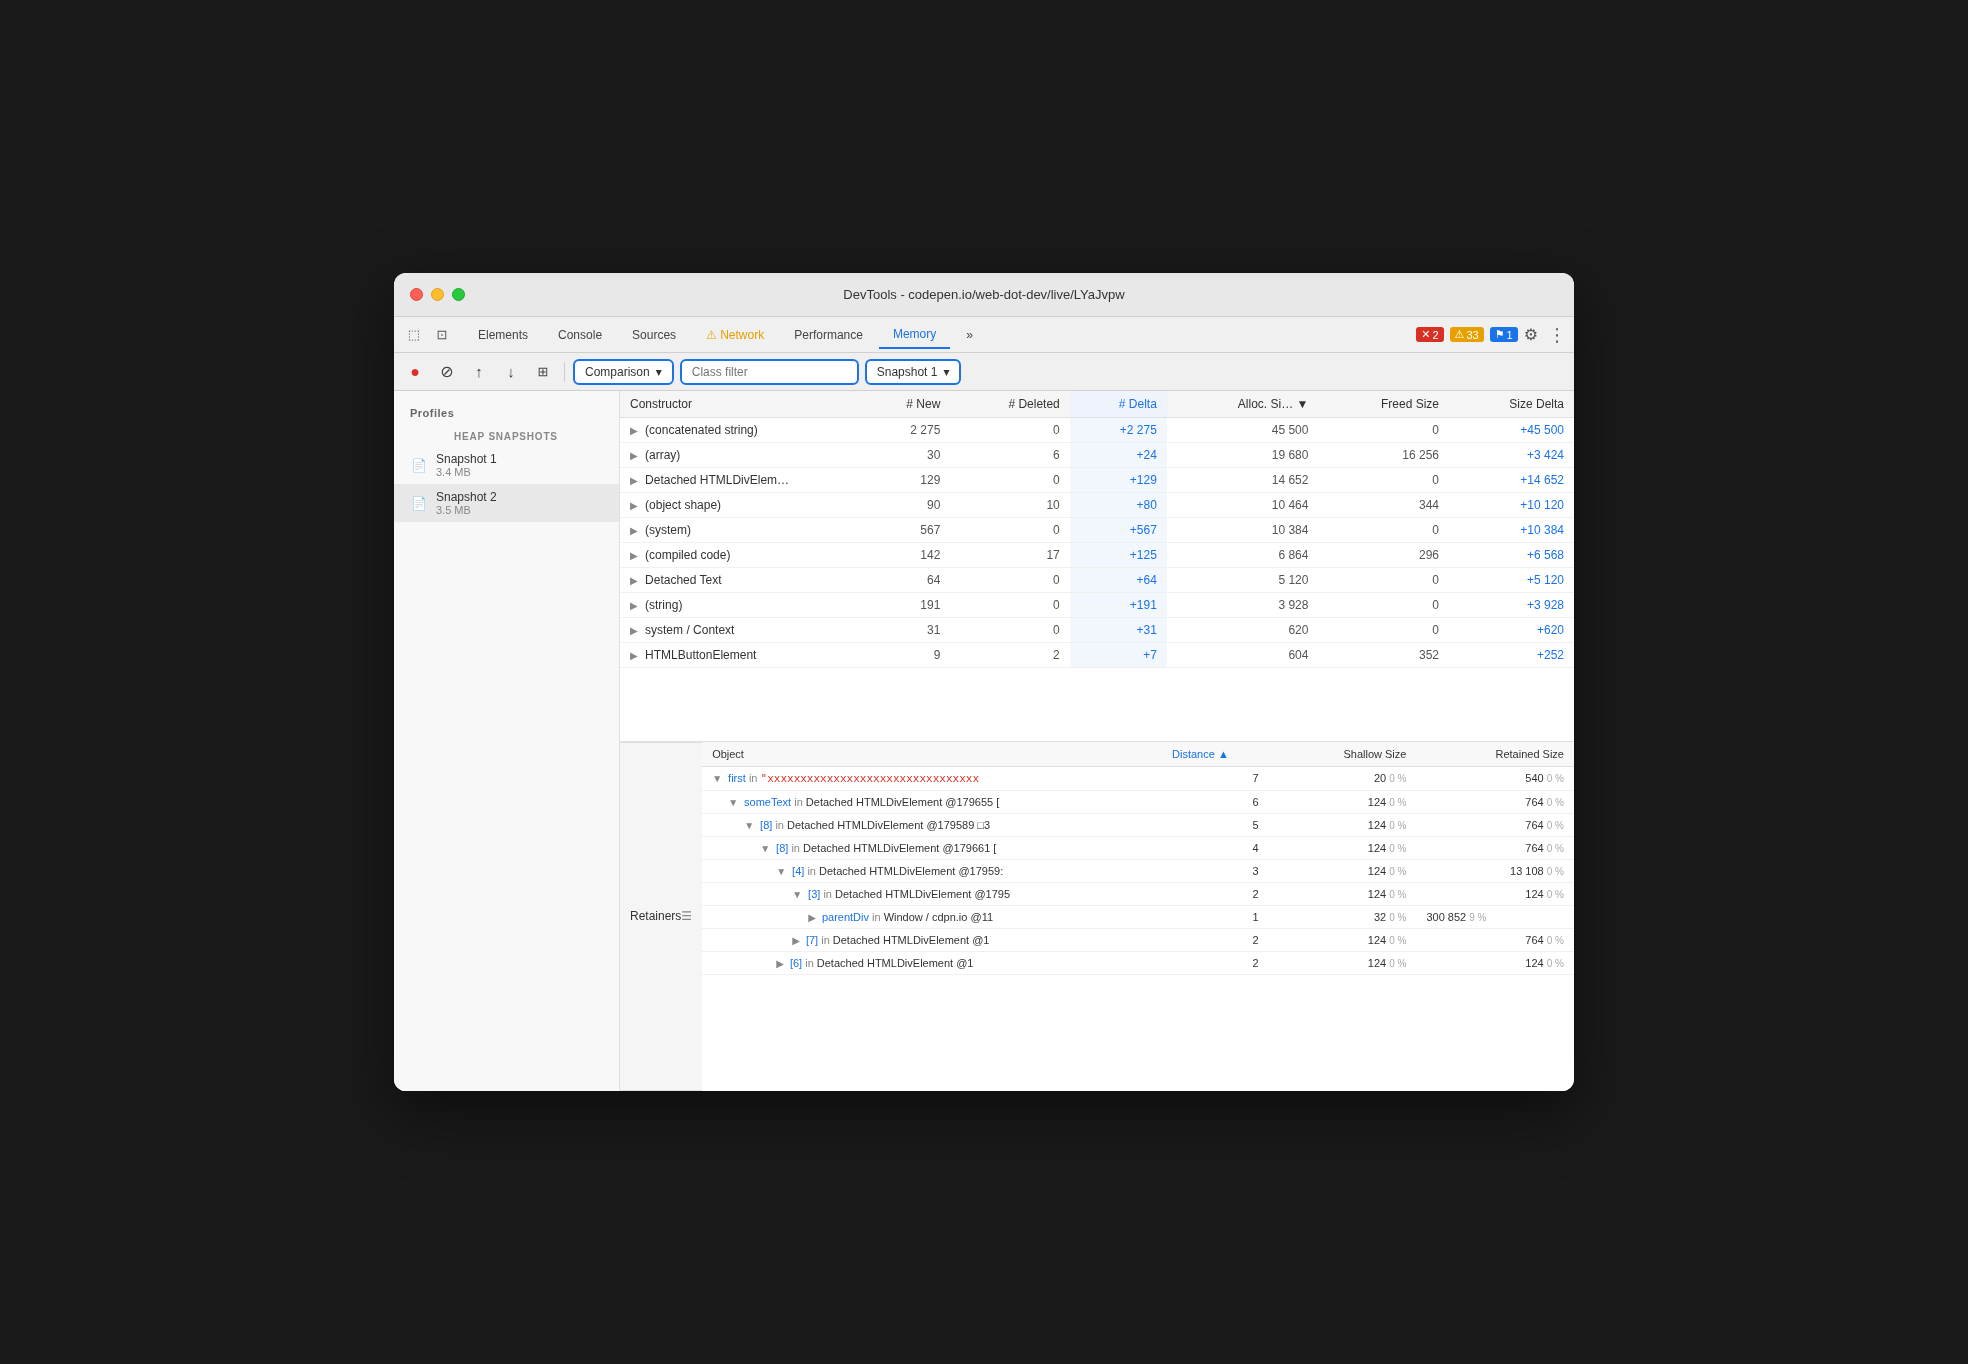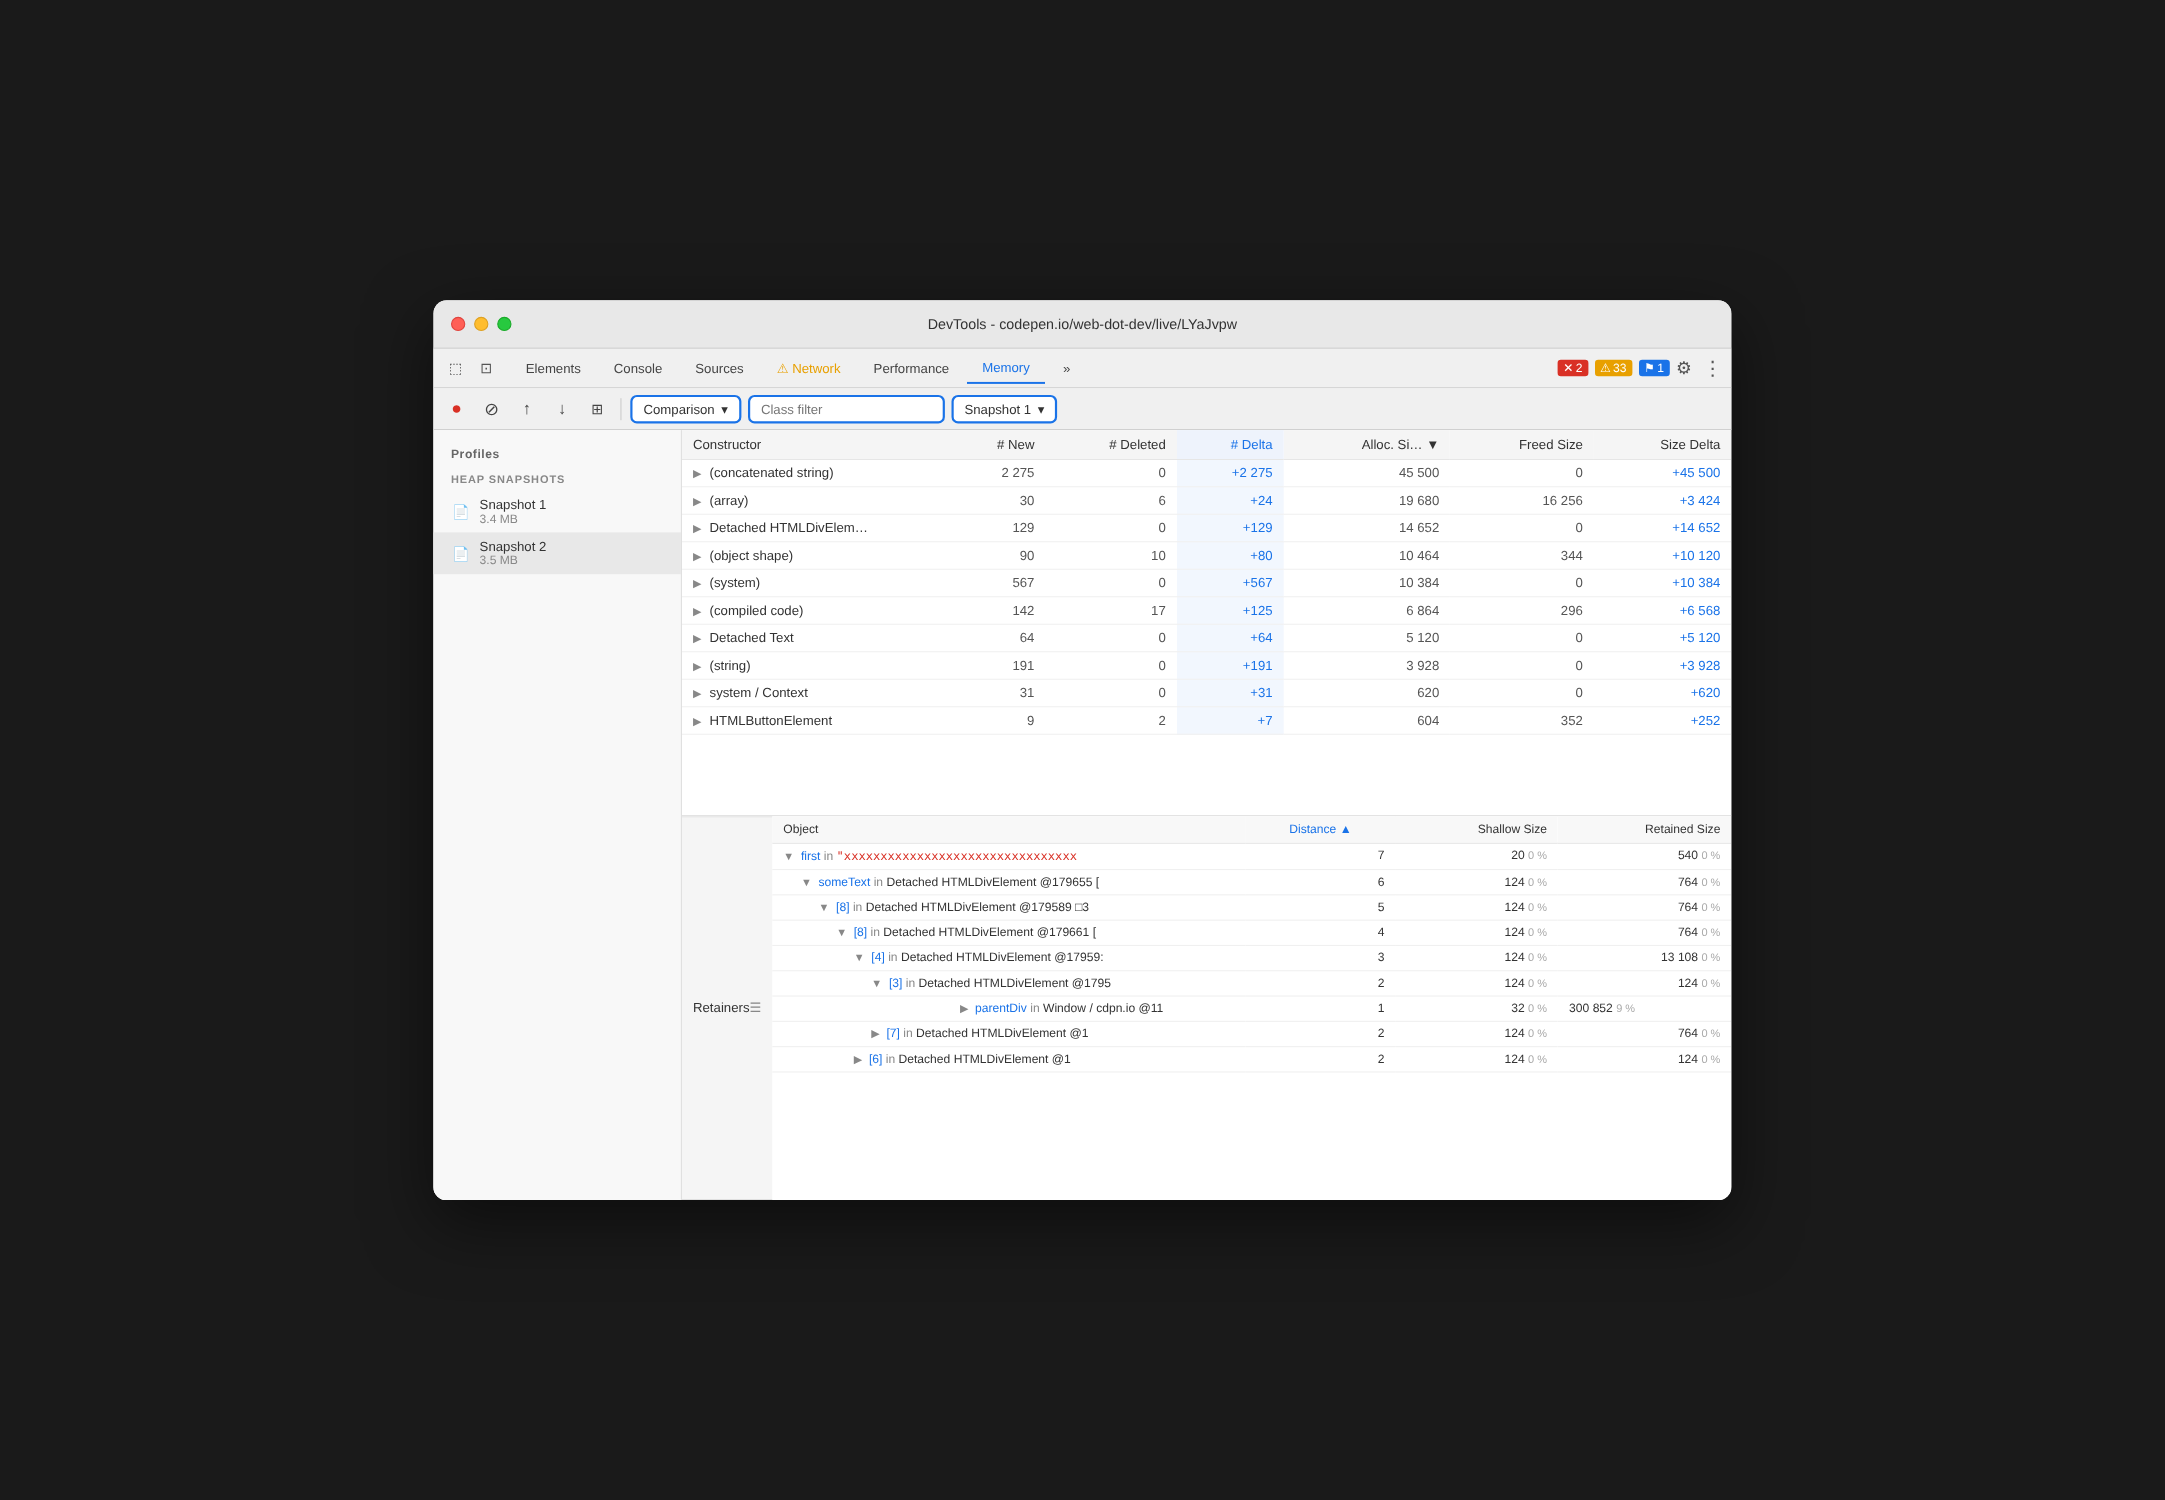--- a/index.html
+++ b/index.html
@@ -191,20 +191,21 @@
       padding: 4px 16px;
       letter-spacing: 0.5px;
     }
     .sidebar-section-heading {
       font-size: 10px;
       color: #888;
       font-weight: 600;
       padding: 8px 16px 4px;
       letter-spacing: 0.8px;
       text-transform: uppercase;
+      margin-left: 44px;
     }
     .sidebar-item {
       padding: 6px 16px;
       display: flex;
       align-items: center;
       gap: 8px;
       cursor: pointer;
       font-size: 12px;
       color: #333;
     }
@@ -636,21 +637,21 @@
     </td>
     <td style="text-align:right;">2</td>
     <td style="text-align:right;">
       124 <span style="color:#aaa; font-size:10px;">0 %</span>
     </td>
     <td style="text-align:right;">
       124 <span style="color:#aaa; font-size:10px;">0 %</span>
     </td>
   </tr>
                   <tr class="ret-row">
-    <td style="padding-left:106px; max-width:430px; overflow:hidden; text-overflow:ellipsis; white-space:nowrap;text-align:center;">
+    <td style="padding-left:106px; max-width:430px; overflow:hidden; text-overflow:ellipsis; white-space:nowrap;">
       <span style="color:#888; margin-right:3px; font-size:10px;">▶</span>
       <span style="color:#1a73e8;">parentDiv</span>
       <span style="color:#888;"> in </span>
       <span style="">Window / cdpn.io @11</span>
     </td>
     <td style="text-align:right;">1</td>
     <td style="text-align:right;">
       32 <span style="color:#aaa; font-size:10px;">0 %</span>
     </td>
     <td style="text-align:left;">

